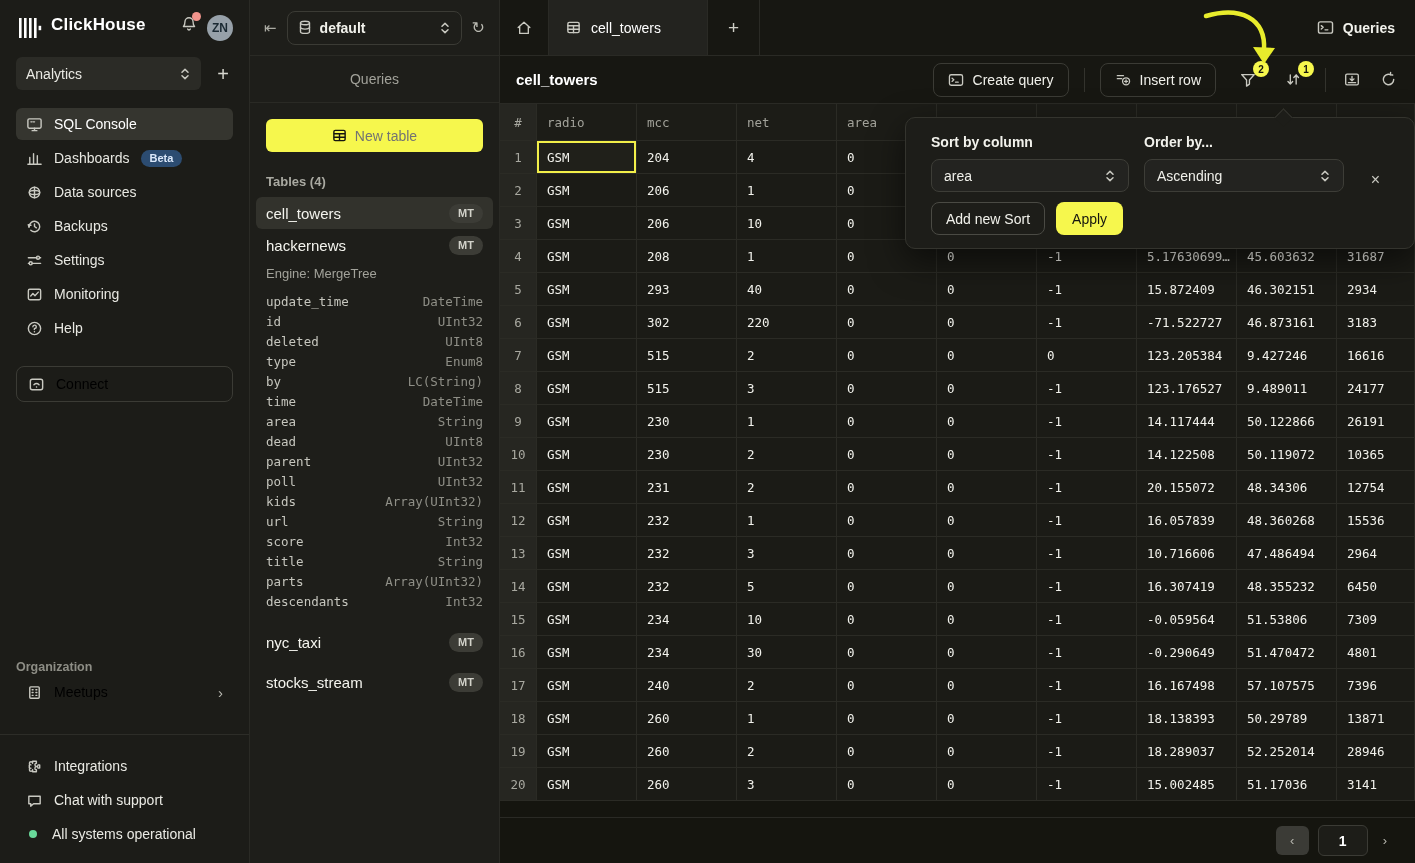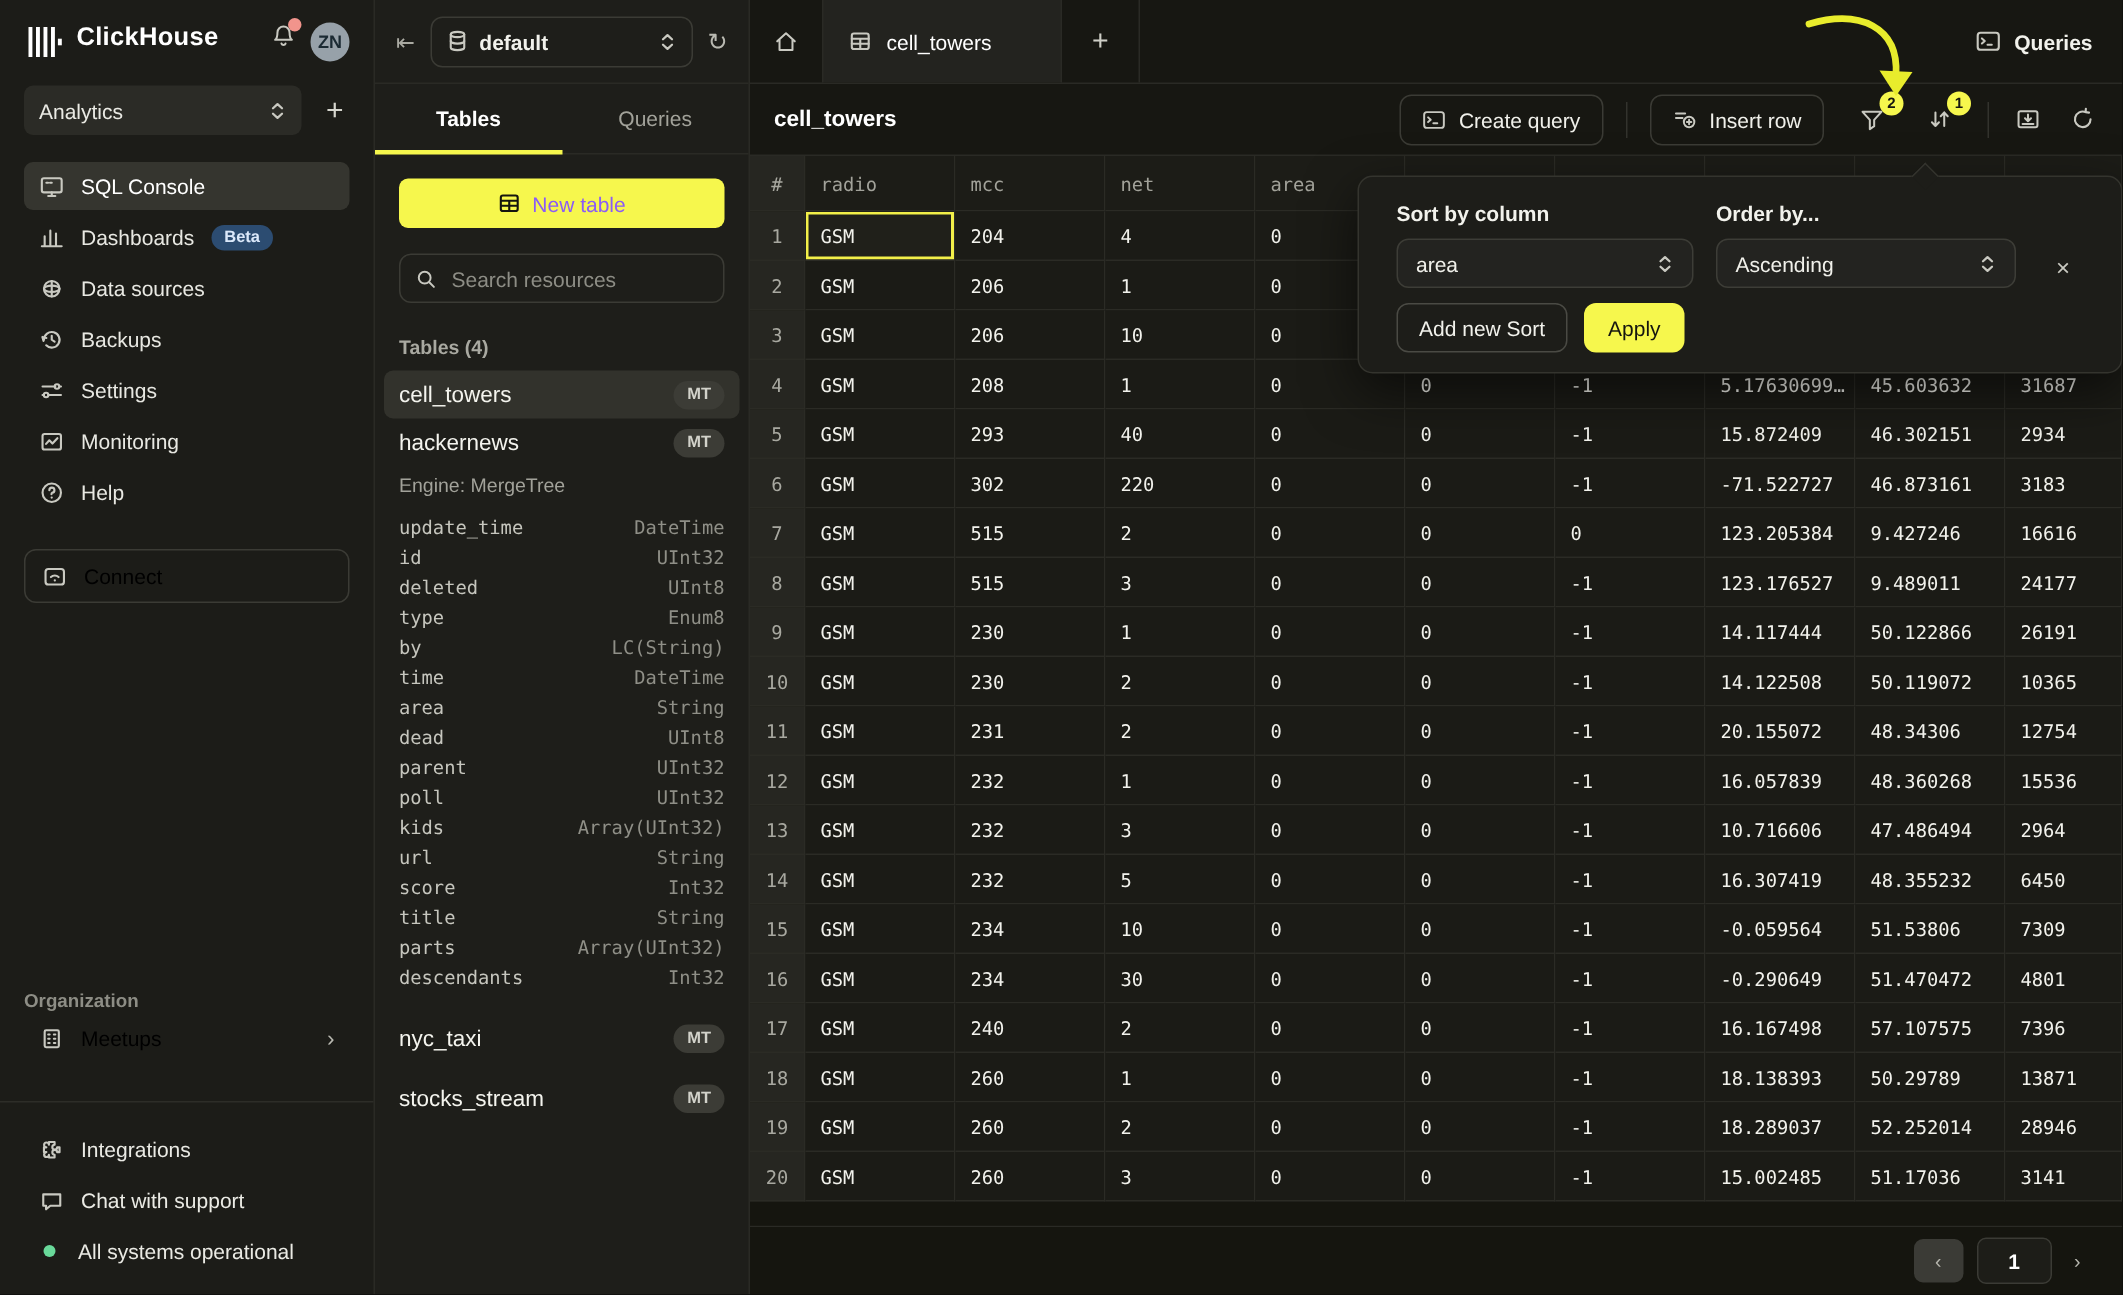--- a/index.html
+++ b/index.html
@@ -39,21 +39,21 @@
   .br-top { height:56px; border-bottom:1px solid #2a2a25; display:flex; align-items:center; gap:10px; padding:0 14px; }
   .collapse-ic { color:#aaaaa2; font-size:15px; cursor:pointer; }
   .db-select { flex:1; height:34px; border:1px solid #3b3b35; border-radius:8px; display:flex; align-items:center; gap:8px; padding:0 10px; font-size:14px; font-weight:600; color:#f2f2ec; cursor:pointer; }
   .db-select .lbl { flex:1; }
   .refresh-ic { color:#b9b9b1; font-size:16px; cursor:pointer; }
   .br-tabs { height:47px; display:flex; border-bottom:1px solid #2a2a25; }
   .br-tab { flex:1; display:flex; align-items:center; justify-content:center; font-size:14px; color:#a2a29a; cursor:pointer; position:relative; }
   .br-tab.active { color:#ffffff; font-weight:600; }
   .br-tab.active:after { content:""; position:absolute; left:0; right:0; bottom:-1px; height:3px; background:#f6f74d; }
   .br-body { padding:16px; overflow:hidden; }
-  .new-table-btn { width:100%; height:33px; background:#f6f74d; color:#8b5cf6; border:none; border-radius:6px; display:flex; align-items:center; justify-content:center; gap:8px; font-size:14px; font-family:inherit; cursor:pointer; }
+  .new-table-btn { width:100%; height:33px; background:#f6f74d; color:#737373; border:none; border-radius:6px; display:flex; align-items:center; justify-content:center; gap:8px; font-size:14px; font-family:inherit; cursor:pointer; }
   .search-box { margin-top:17px; height:33px; border:1px solid #3b3b35; border-radius:8px; display:flex; align-items:center; gap:8px; padding:0 10px; }
   .search-box input { background:transparent; border:none; outline:none; color:#e8e8e2; font-size:14px; font-family:inherit; width:100%; }
   .search-box input::placeholder { color:#8d8d85; }
   .section-label { margin:22px 0 8px 0; font-size:13px; font-weight:700; color:#a9a9a1; }
   .tbl-item { height:32px; display:flex; align-items:center; justify-content:space-between; padding:0 10px; margin:0 -10px; border-radius:6px; font-size:15px; color:#f4f4ee; cursor:pointer; }
   .tbl-item.selected { background:#32322c; }
   .badge-mt { background:#3c3c36; color:#d2d2ca; font-size:11px; font-weight:700; padding:4px 9px; border-radius:11px; line-height:1; }
   .engine-label { font-size:13px; color:#a2a29a; margin:5px 0 11px 0; }
   .schema { font-family:"DejaVu Sans Mono", monospace; font-size:12.5px; line-height:20px; margin-bottom:14px; }
   .schema-row { display:flex; justify-content:space-between; }
@@ -284,44 +284,34 @@
           <svg class="ic" width="12" height="14" viewBox="0 0 12 14">
               <path d="M3 5.2 6 2.4 9 5.2"></path>
               <path d="M3 8.8 6 11.6 9 8.8"></path>
             </svg>
         </span>
       </div>
       <span class="refresh-ic">↻</span>
     </div>
 
     <div class="br-tabs">
-      <div class="br-tab active">Tables</div>
       <div class="br-tab">Queries</div>
     </div>
 
     <div class="br-body">
       <button class="new-table-btn">
         <span>
             <svg width="15" height="15" viewBox="0 0 16 16" style="stroke:#15150f;fill:none;stroke-width:1.5">
               <rect x="2" y="2.5" width="12" height="11" rx="1.5"></rect>
               <path d="M2 6.2h12M2 9.8h12M8 6.2v7.3"></path>
             </svg>
           </span>
         <span>New table</span>
       </button>
 
-      <div class="search-box">
-        <span>
-            <svg class="ic" width="14" height="14" viewBox="0 0 16 16">
-              <circle cx="7" cy="7" r="4.5"></circle>
-              <path d="M10.5 10.5 14 14"></path>
-            </svg>
-          </span>
-        <input type="text" placeholder="Search resources" style="">
-      </div>
 
       <div class="section-label">Tables (4)</div>
 
       <div class="tbl-item selected">
         <span>cell_towers</span>
         <span class="badge-mt">MT</span>
       </div>
       <div class="tbl-item">
         <span>hackernews</span>
         <span class="badge-mt">MT</span>

